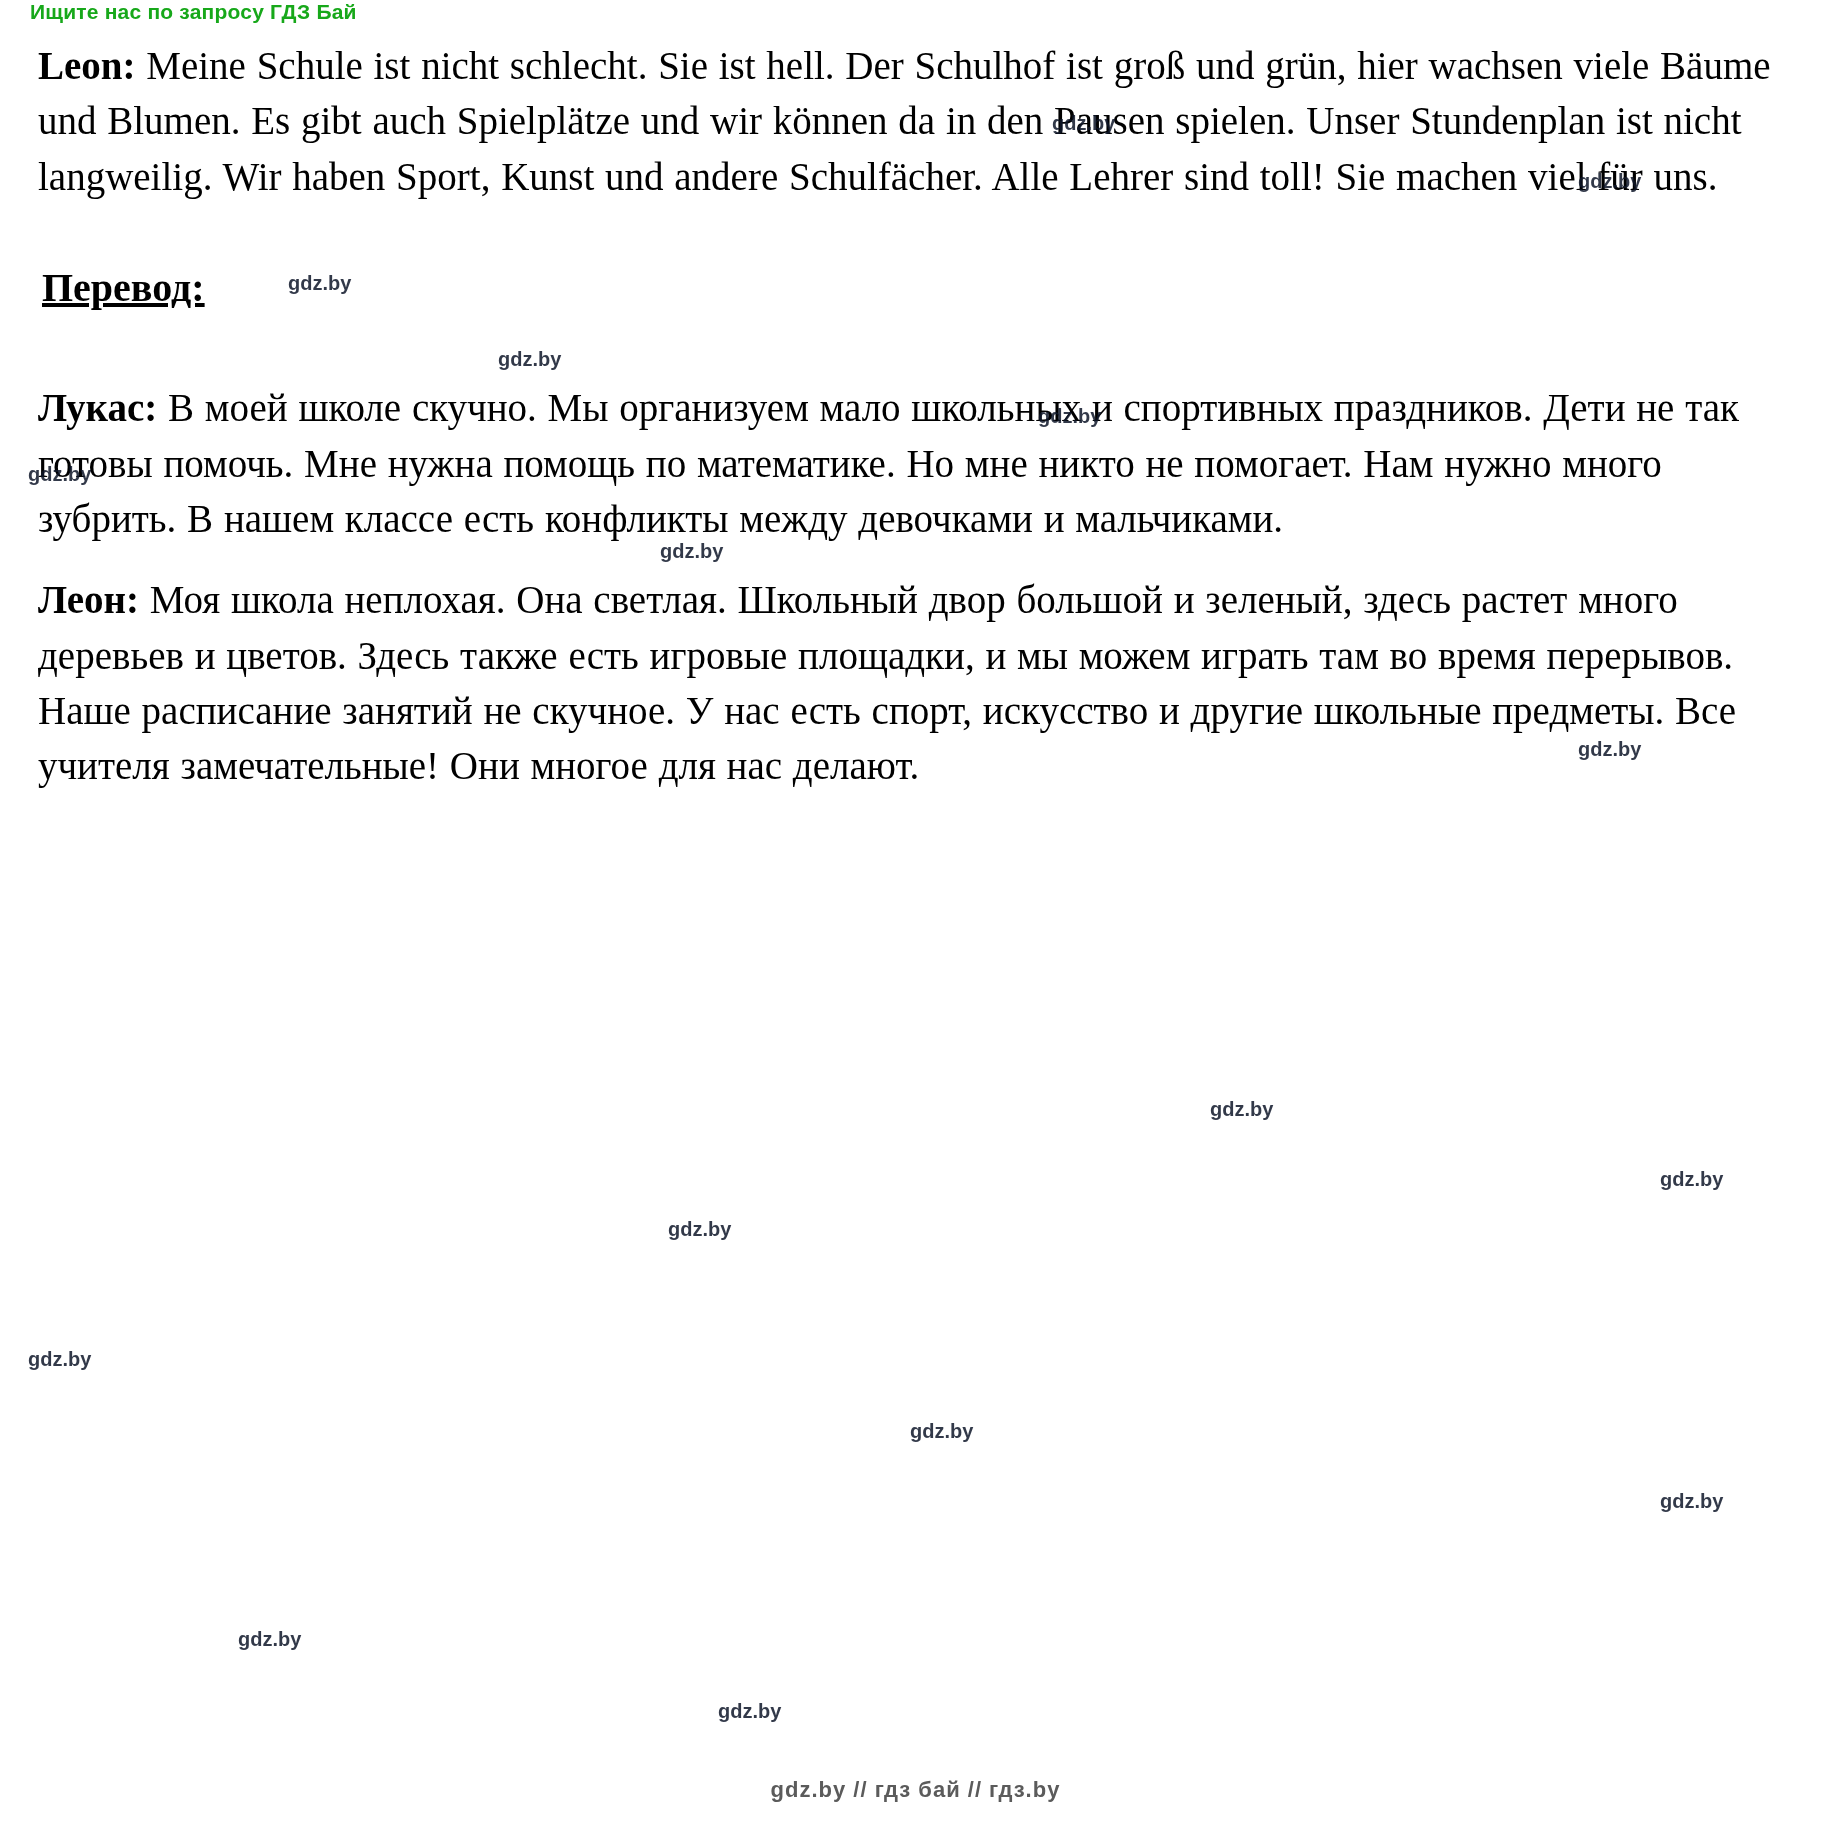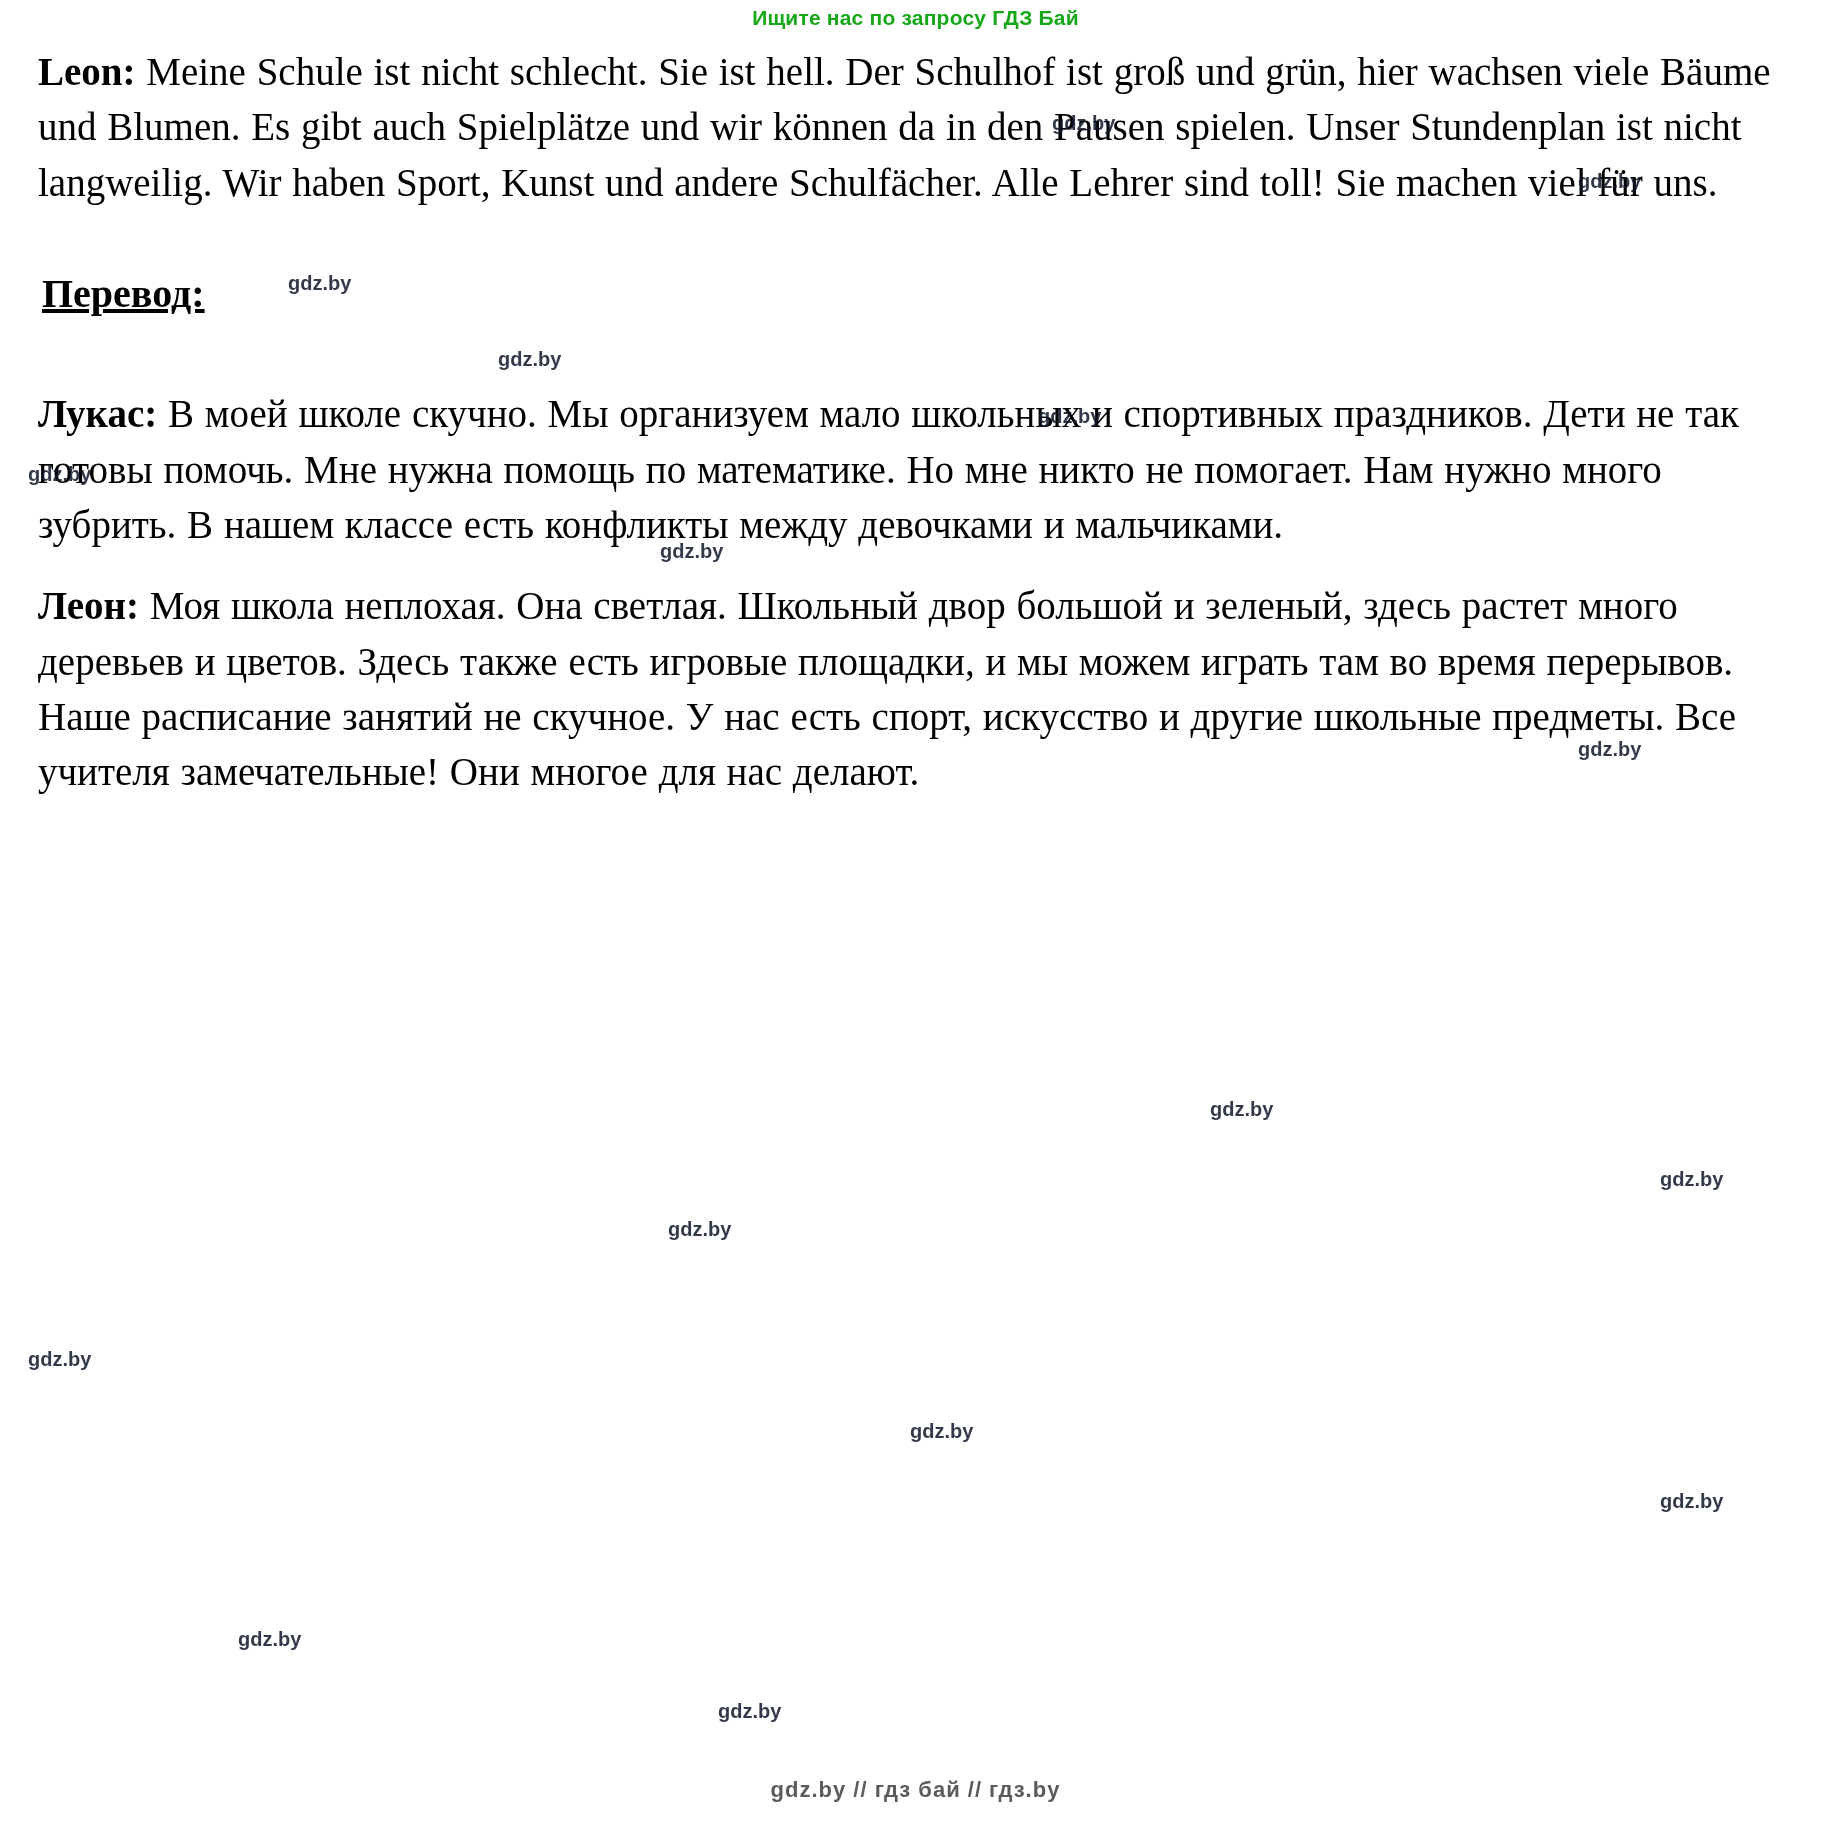--- a/index.html
+++ b/index.html
@@ -17,26 +17,24 @@
   }
   .page {
     position: relative;
     width: 1831px;
     height: 1821px;
     box-sizing: border-box;
     padding: 0 30px;
   }
   .top-banner {
     width: 100%;
-    text-align: center;
     font-family: "Liberation Sans", sans-serif;
     font-size: 21px;
     font-weight: bold;
     color: #17a81a;
-    padding-top: 6px;
     padding-bottom: 4px;
     letter-spacing: 0.2px;
   }
   .content {
     position: relative;
     z-index: 2;
     padding-top: 10px;
   }
   p.para {
     margin: 0 0 0 8px;

